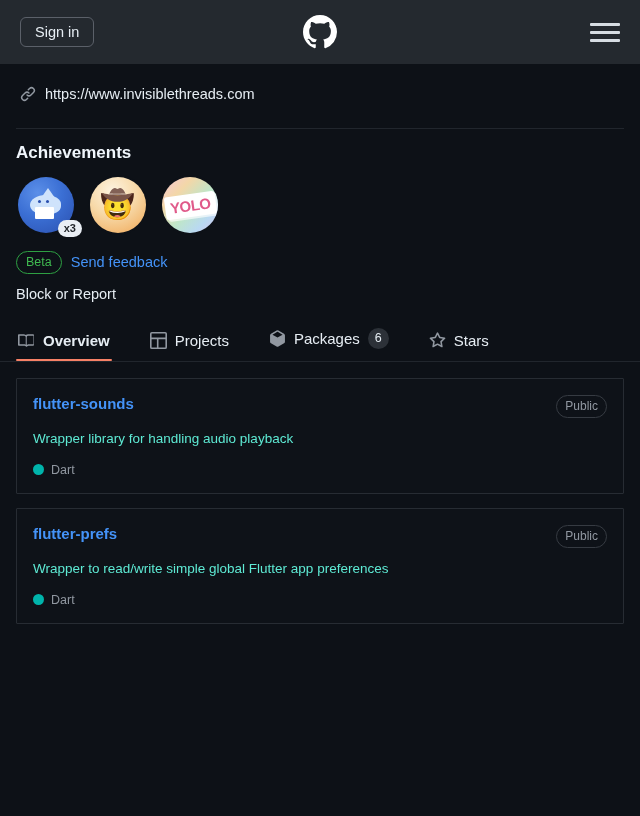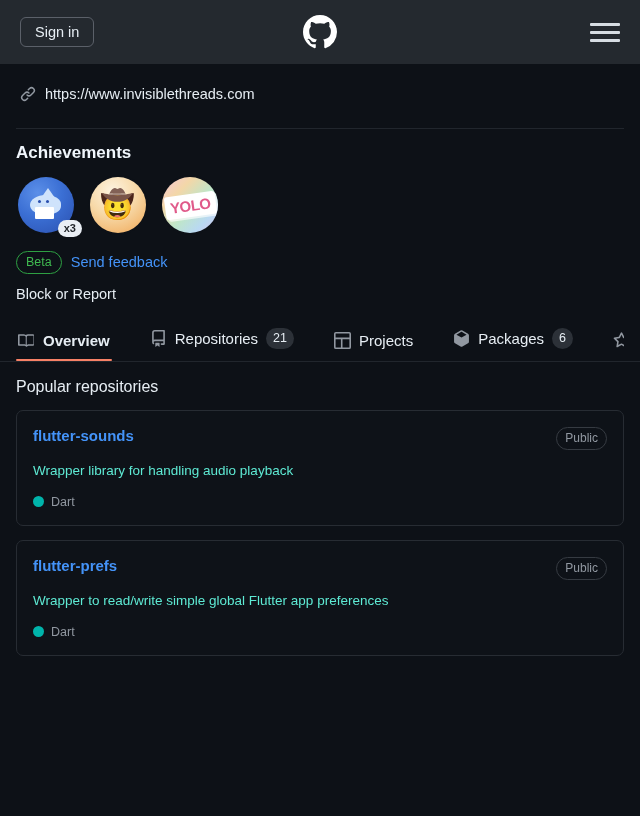--- a/index.html
+++ b/index.html
@@ -313,21 +313,21 @@
 
   
   .repos { padding: 16px; }
   .repos-title {
     font-size: 16px;
     color: #e6edf3;
     padding-bottom: 14px;
   }
   .repo-card {
     border: 1px solid #272c33;
-    border-radius: 7px;
+    border-radius: 1px;
     background: #0e1218;
     padding: 16px;
     margin-bottom: 14px;
   }
   .repo-head {
     display: flex;
     align-items: flex-start;
     justify-content: space-between;
     gap: 10px;
   }
@@ -442,28 +442,20 @@
 <div class="tabs-wrap">
   <div class="tabs">
 
     <div class="tab active">
       <svg viewBox="0 0 16 16" aria-hidden="true">
         <path d="M0 2.75A.75.75 0 01.75 2h4.5c.83 0 1.58.35 2.1.9.53-.55 1.27-.9 2.1-.9h4.8a.75.75 0 01.75.75v9.5a.75.75 0 01-.75.75H9.83a1.5 1.5 0 00-1.06.44l-.24.24a.75.75 0 01-1.06 0l-.24-.24a1.5 1.5 0 00-1.06-.44H.75a.75.75 0 01-.75-.75v-9.5zm7.25 1.9a1.5 1.5 0 00-1.5-1.15H1.5v8h4.23c.54 0 1.06.14 1.52.4V4.65zm1.5 7.25c.46-.26.98-.4 1.52-.4h4.23v-8H9.75a1.5 1.5 0 00-1.5 1.15v7.25z"></path>
       </svg>
       <span>Overview</span>
     </div>
 
-    <div class="tab">
-      <svg viewBox="0 0 16 16" aria-hidden="true">
-        <path d="M2 2.5A2.5 2.5 0 014.5 0h8.75a.75.75 0 01.75.75v12.5a.75.75 0 01-.75.75h-2.5a.75.75 0 010-1.5h1.75v-2h-8a1 1 0 00-.714 1.7.75.75 0 01-1.072 1.05A2.495 2.495 0 012 11.5v-9zm10.5 7V1.5h-8a1 1 0 00-1 1v6.708A2.486 2.486 0 014.5 9h8z"></path>
-        <path d="M5 12.25a.25.25 0 01.25-.25h3.5a.25.25 0 01.25.25v3.25a.25.25 0 01-.4.2l-1.45-1.087a.25.25 0 00-.3 0L5.4 15.7a.25.25 0 01-.4-.2v-3.25z"></path>
-      </svg>
-      <span>Repositories</span>
-      <span class="tab-count">21</span>
-    </div>
 
     <div class="tab">
       <svg viewBox="0 0 16 16" aria-hidden="true">
         <path d="M1.75 0h12.5A1.75 1.75 0 0116 1.75v12.5A1.75 1.75 0 0114.25 16H1.75A1.75 1.75 0 010 14.25V1.75A1.75 1.75 0 011.75 0zM1.5 1.75v3.5h13v-3.5a.25.25 0 00-.25-.25H1.75a.25.25 0 00-.25.25zM6.5 6.75h-5v7.5c0 .14.11.25.25.25H6.5v-7.75zm1.5 7.75h6.25a.25.25 0 00.25-.25v-7.5H8v7.75z"></path>
       </svg>
       <span>Projects</span>
     </div>
 
     <div class="tab">
       <svg viewBox="0 0 16 16" aria-hidden="true">
@@ -477,21 +469,20 @@
       <svg viewBox="0 0 16 16" aria-hidden="true">
         <path d="M8 .25a.75.75 0 01.673.418l1.882 3.815 4.21.612a.75.75 0 01.416 1.279l-3.046 2.97.719 4.192a.75.75 0 01-1.088.791L8 12.347l-3.766 1.98a.75.75 0 01-1.088-.79l.72-4.194L.818 6.374a.75.75 0 01.416-1.28l4.21-.611L7.327.668A.75.75 0 018 .25zm0 2.445L6.615 5.5a.75.75 0 01-.564.41l-3.097.45 2.24 2.184a.75.75 0 01.216.664l-.528 3.084 2.769-1.456a.75.75 0 01.698 0l2.77 1.456-.53-3.084a.75.75 0 01.216-.664l2.24-2.183-3.096-.45a.75.75 0 01-.564-.41L8 2.694v.001z"></path>
       </svg>
       <span>Stars</span>
     </div>
 
   </div>
 </div>
 
 <div class="repos">
-  <div class="repos-title">Popular repositories</div>
 
   <div class="repo-card">
     <div class="repo-head">
       <span class="repo-name">flutter-sounds</span>
       <span class="visibility">Public</span>
     </div>
     <div class="repo-desc">Wrapper library for handling audio playback</div>
     <div class="repo-meta">
       <span class="lang-dot" id="dot0" style="background: rgb(0, 180, 171);"></span>
       <span>Dart</span>

